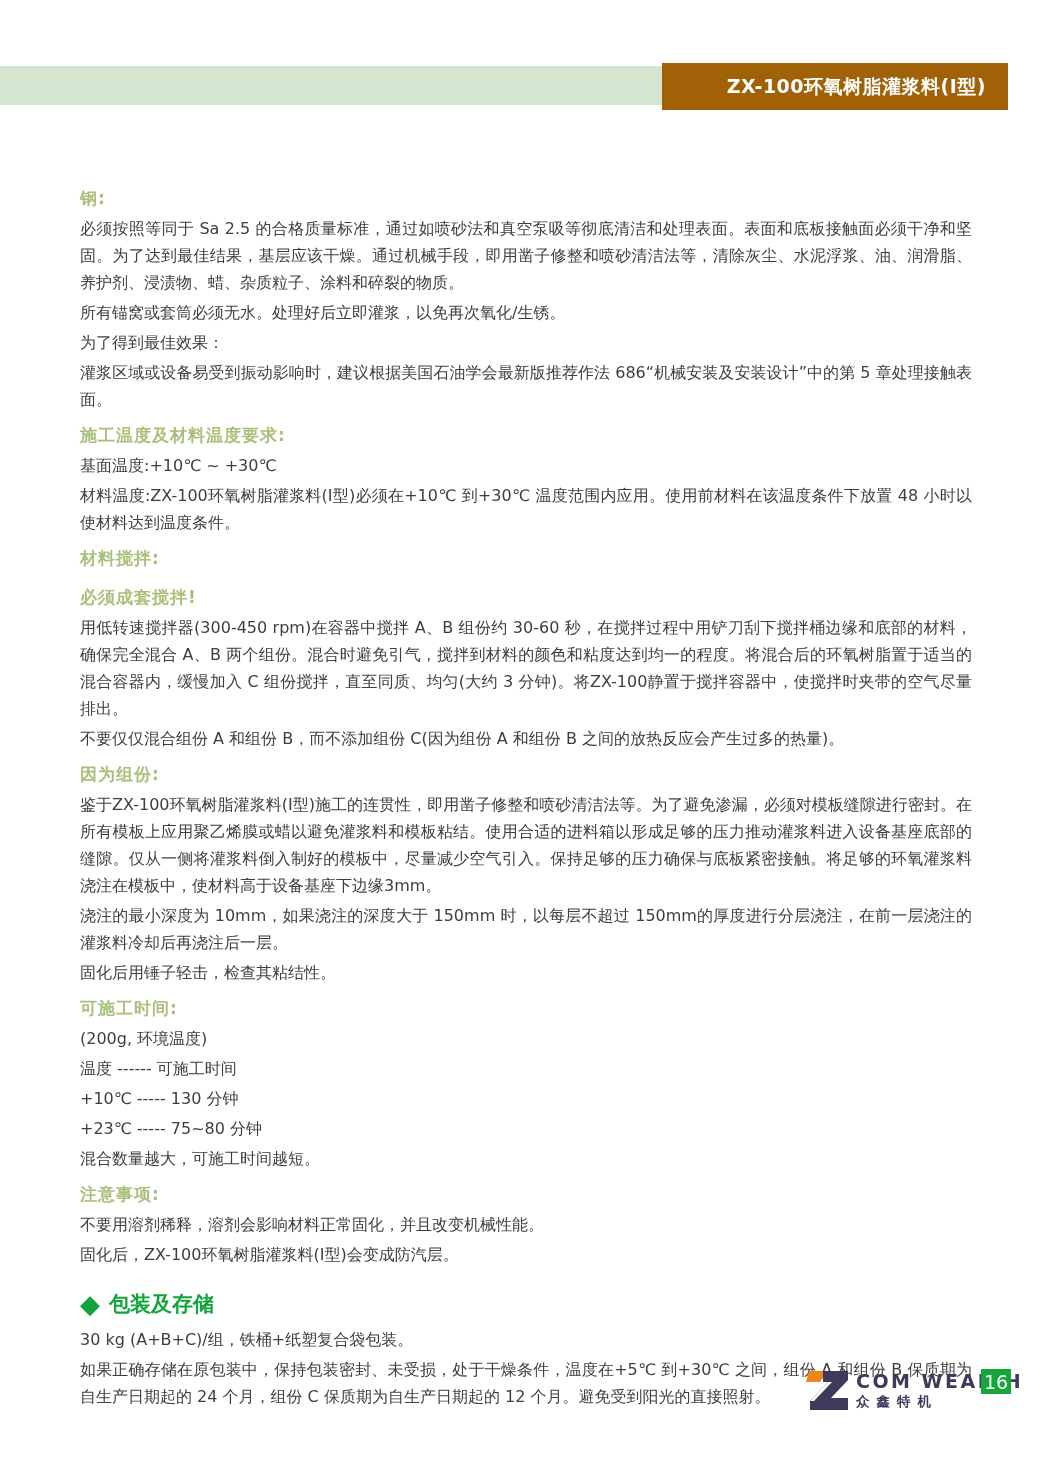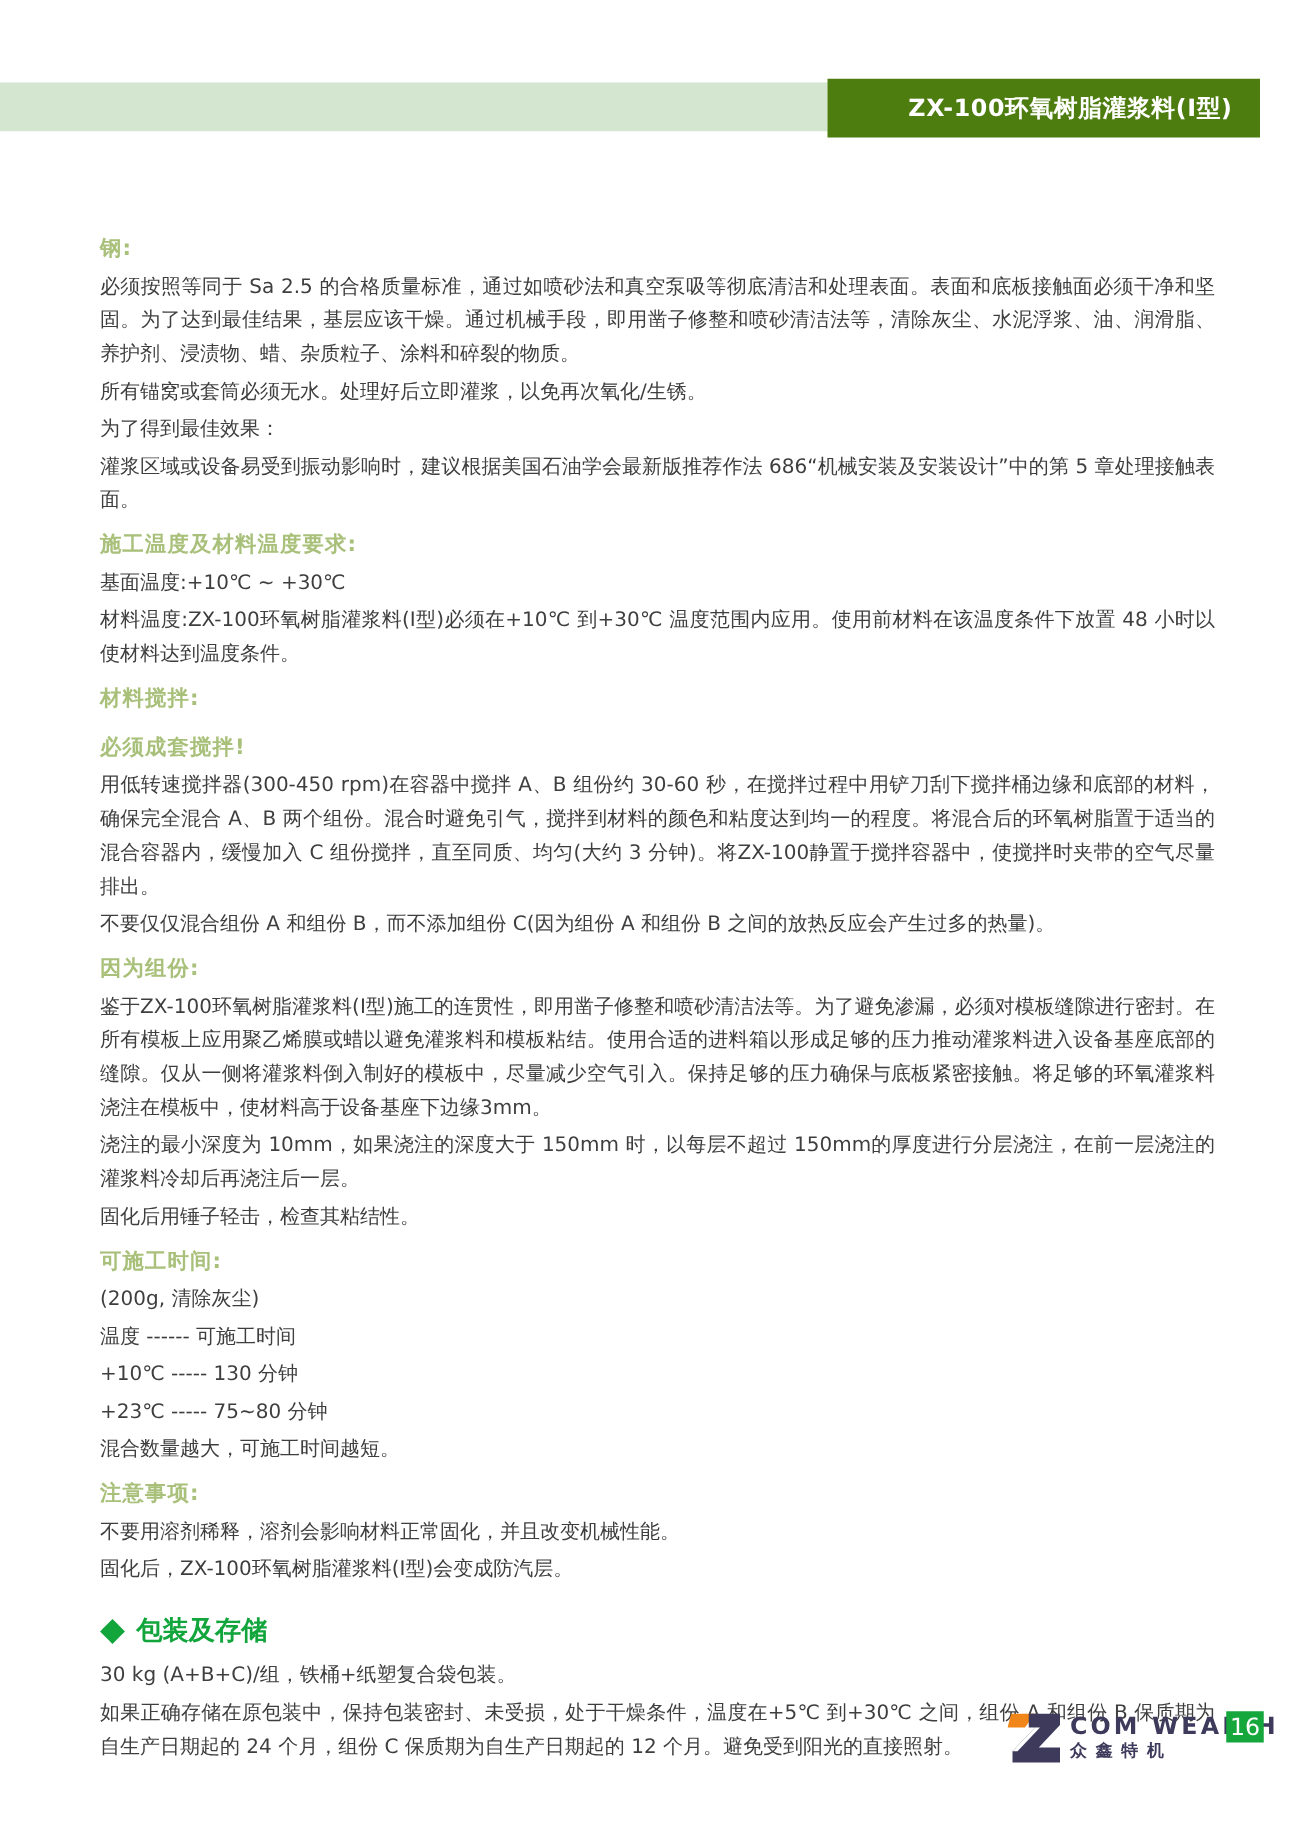--- a/index.html
+++ b/index.html
@@ -12,21 +12,21 @@
   }
   .page{position:absolute;inset:0;overflow:hidden;}
 
   
   .bar-light{
     position:absolute;left:0;top:66px;width:662px;height:39px;
     background:#d4e6d0;
   }
   .bar-dark{
     position:absolute;left:662px;top:63px;width:346px;height:47px;
-    background:#4d7c0f;
+    background:#a16207;
     display:flex;align-items:center;justify-content:flex-end;
     box-sizing:border-box;padding-right:22px;
   }
   .bar-dark span{
     color:#ffffff;font-weight:700;font-size:19px;letter-spacing:.5px;
   }
 
   
   .content{
     position:absolute;left:80px;top:176px;width:892px;
@@ -111,21 +111,21 @@
 
     <section>
       <h3 class="h-olive">因为组份:</h3>
       <p class="body">鉴于ZX-100环氧树脂灌浆料(I型)施工的连贯性，即用凿子修整和喷砂清洁法等。为了避免渗漏，必须对模板缝隙进行密封。在所有模板上应用聚乙烯膜或蜡以避免灌浆料和模板粘结。使用合适的进料箱以形成足够的压力推动灌浆料进入设备基座底部的缝隙。仅从一侧将灌浆料倒入制好的模板中，尽量减少空气引入。保持足够的压力确保与底板紧密接触。将足够的环氧灌浆料浇注在模板中，使材料高于设备基座下边缘3mm。</p>
       <p class="body">浇注的最小深度为 10mm，如果浇注的深度大于 150mm 时，以每层不超过 150mm的厚度进行分层浇注，在前一层浇注的灌浆料冷却后再浇注后一层。</p>
       <p class="body">固化后用锤子轻击，检查其粘结性。</p>
     </section>
 
     <section>
       <h3 class="h-olive">可施工时间:</h3>
-      <p class="body">(200g, 清除灰尘)</p>
+      <p class="body">(200g, 环境温度)</p>
       <p class="body">温度 ------ 可施工时间</p>
       <p class="body">+10℃ -----  130 分钟</p>
       <p class="body">+23℃ -----  75~80 分钟</p>
       <p class="body">混合数量越大，可施工时间越短。</p>
     </section>
 
     <section>
       <h3 class="h-olive">注意事项:</h3>
       <p class="body">不要用溶剂稀释，溶剂会影响材料正常固化，并且改变机械性能。</p>
       <p class="body">固化后，ZX-100环氧树脂灌浆料(I型)会变成防汽层。</p>

